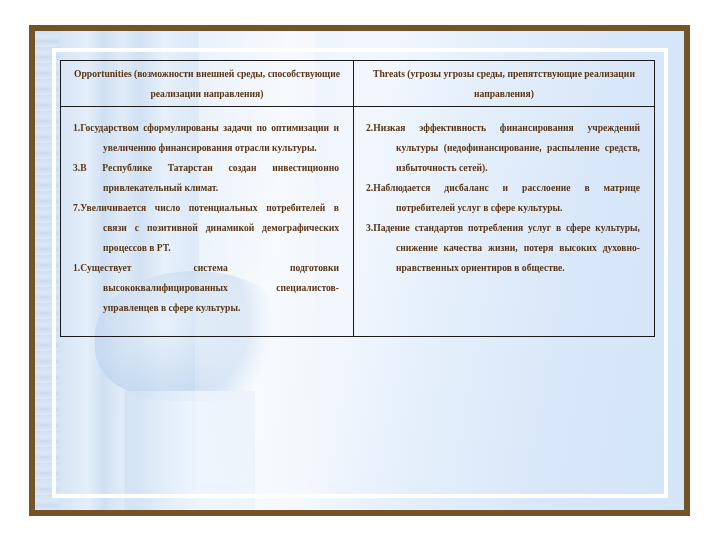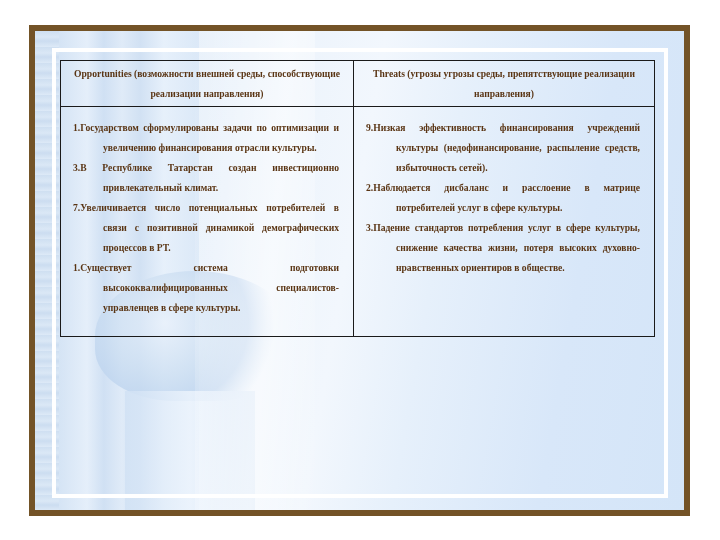--- a/index.html
+++ b/index.html
@@ -93,21 +93,21 @@
       <td>
         <ol class="items">
           <li>1.Государством сформулированы задачи по оптимизации и увеличению финансирования отрасли культуры.</li>
           <li>3.В Республике Татарстан создан инвестиционно привлекательный климат.</li>
           <li>7.Увеличивается число потенциальных потребителей в связи с позитивной динамикой демографических процессов в РТ.</li>
           <li>1.Существует система подготовки высококвалифицированных специалистов-управленцев в сфере культуры.</li>
         </ol>
       </td>
       <td>
         <ol class="items">
-          <li>9.Низкая эффективность финансирования учреждений культуры (недофинансирование, распыление средств, избыточность сетей).</li>
+          <li>2.Низкая эффективность финансирования учреждений культуры (недофинансирование, распыление средств, избыточность сетей).</li>
           <li>2.Наблюдается дисбаланс и расслоение в матрице потребителей услуг в сфере культуры.</li>
           <li>3.Падение стандартов потребления услуг в сфере культуры, снижение качества жизни, потеря высоких духовно-нравственных ориентиров в обществе.</li>
         </ol>
       </td>
     </tr>
   </tbody>
     </table>
 </div>
 
 </body></html>

